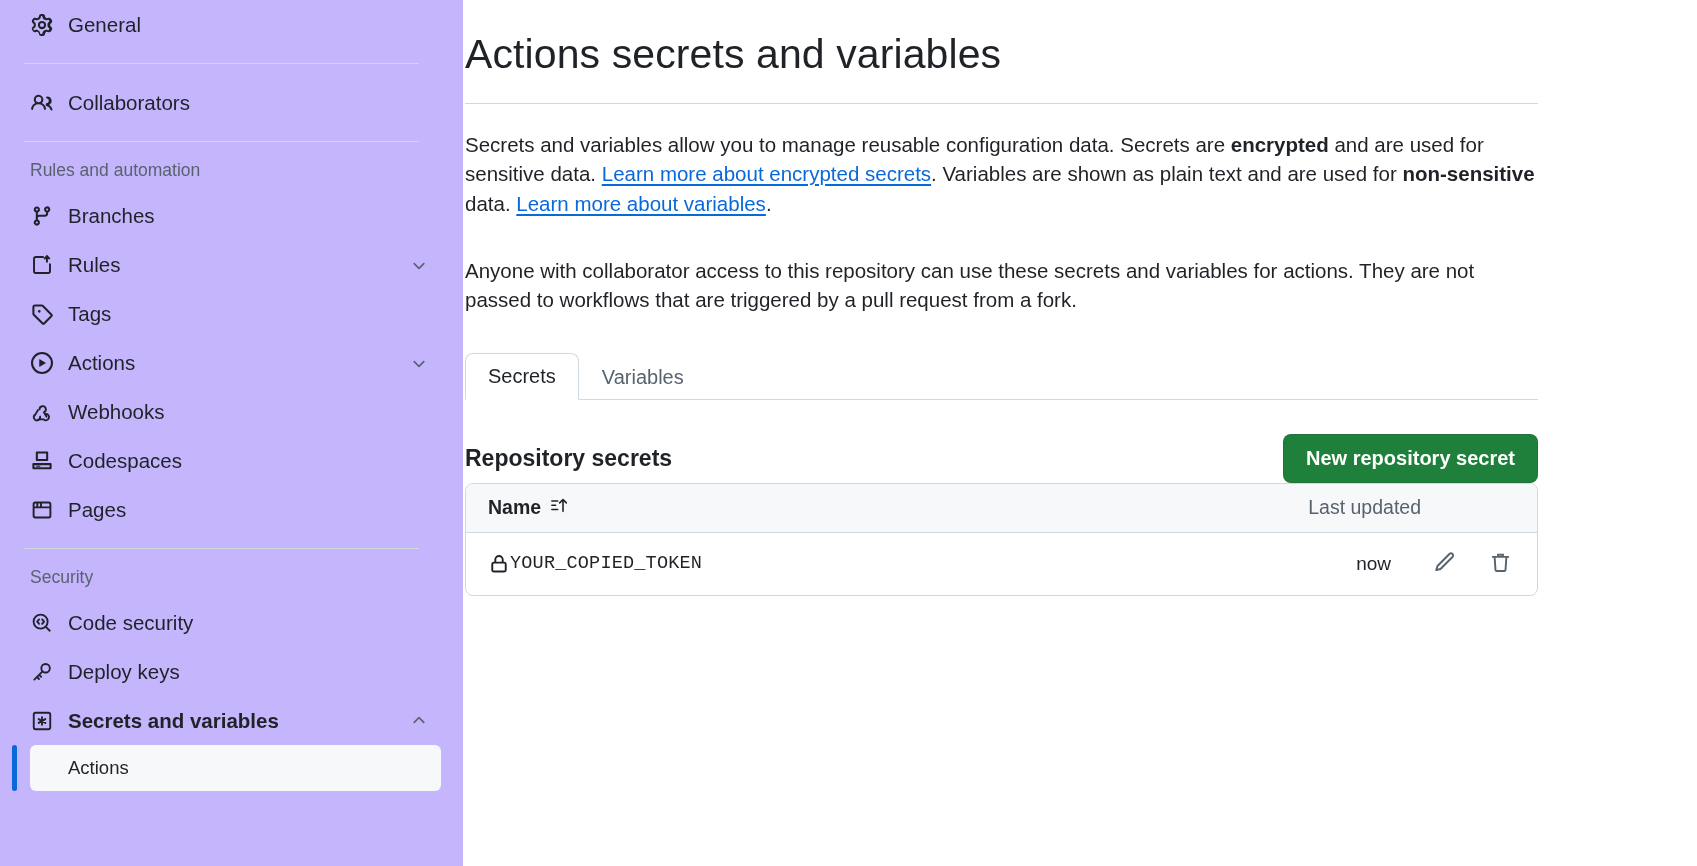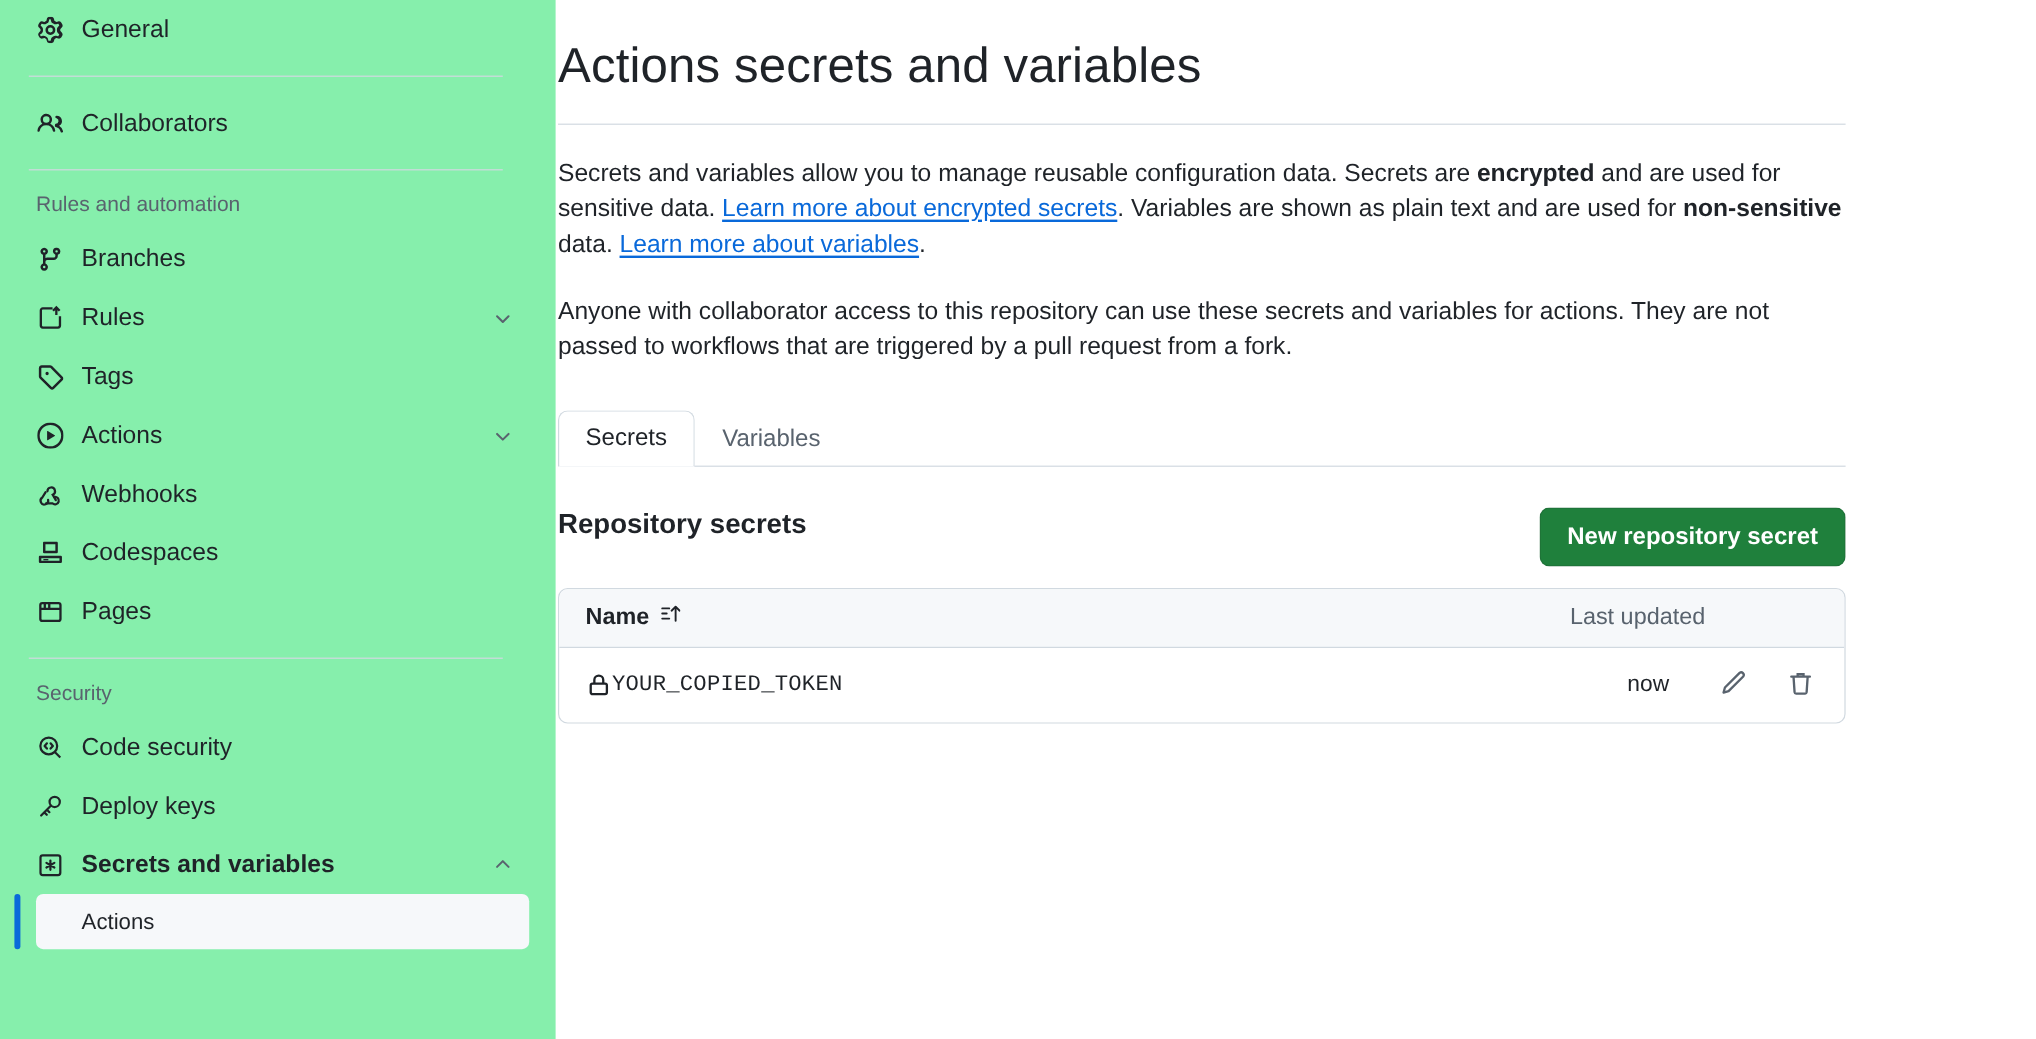--- a/index.html
+++ b/index.html
@@ -19,21 +19,21 @@
     height: 866px;
     display: flex;
     background: #ffffff;
   }
 
   
   .sidebar {
     width: 463px;
     min-width: 463px;
     padding: 0 0 0 0;
-    background: #86efac;
+    background: #c4b5fd;
     position: relative;
   }
   .side-inner {
     padding: 0 22px 0 12px;
   }
   .nav-item {
     display: flex;
     align-items: center;
     gap: 14px;
     height: 49px;
@@ -119,21 +119,21 @@
     height: 1px;
     background: #d1d9e0;
     margin: 22px 0 0 0;
   }
   p.desc {
     font-size: 20.5px;
     line-height: 1.42;
     color: #1f2328;
     margin: 26px 0 0 0;
   }
-  p.desc.second { margin-top: 27px; }
+  p.desc.second { margin-top: 38px; }
   p.desc b { font-weight: 700; }
   p.desc a {
     color: #0969da;
     text-decoration: underline;
     text-underline-offset: 3px;
   }
 
   
   .tabs {
     display: flex;
@@ -159,21 +159,21 @@
   .tab.active {
     color: #1f2328;
     background: #ffffff;
     border-color: #d1d9e0;
     border-bottom: 1px solid #ffffff;
   }
 
   
   .section-head {
     display: flex;
-    align-items: flex-start;
+    align-items: center;
     justify-content: space-between;
     margin-top: 34px;
   }
   .section-title {
     font-size: 23px;
     font-weight: 700;
     color: #1f2328;
   }
   .btn-primary {
     background: #1f803c;
@@ -183,21 +183,20 @@
     border: 1px solid rgba(31,35,40,0.15);
     border-radius: 8px;
     padding: 12px 22px;
     cursor: pointer;
     line-height: 1.15;
     white-space: nowrap;
   }
 
   
   .table {
-    margin-top: 18px;
     border: 1px solid #d1d9e0;
     border-radius: 8px;
     overflow: hidden;
     background: #ffffff;
   }
   .thead {
     display: flex;
     align-items: center;
     background: #f6f8fa;
     border-bottom: 1px solid #d1d9e0;

